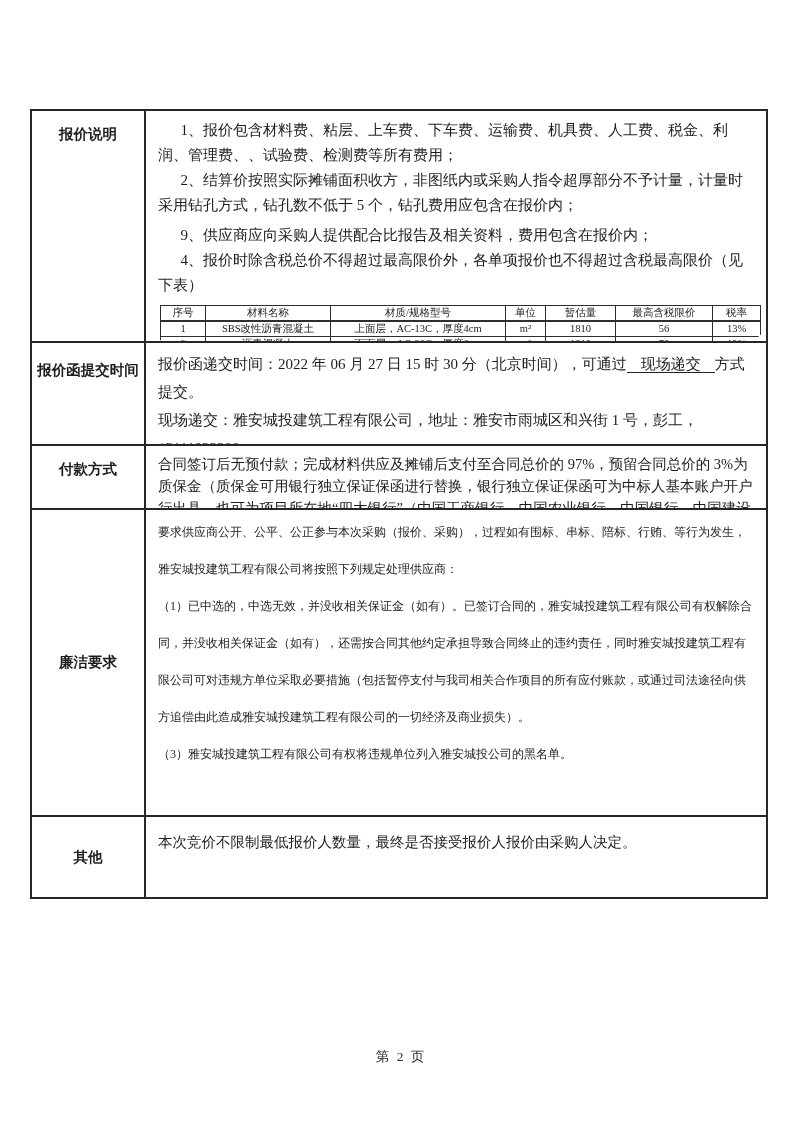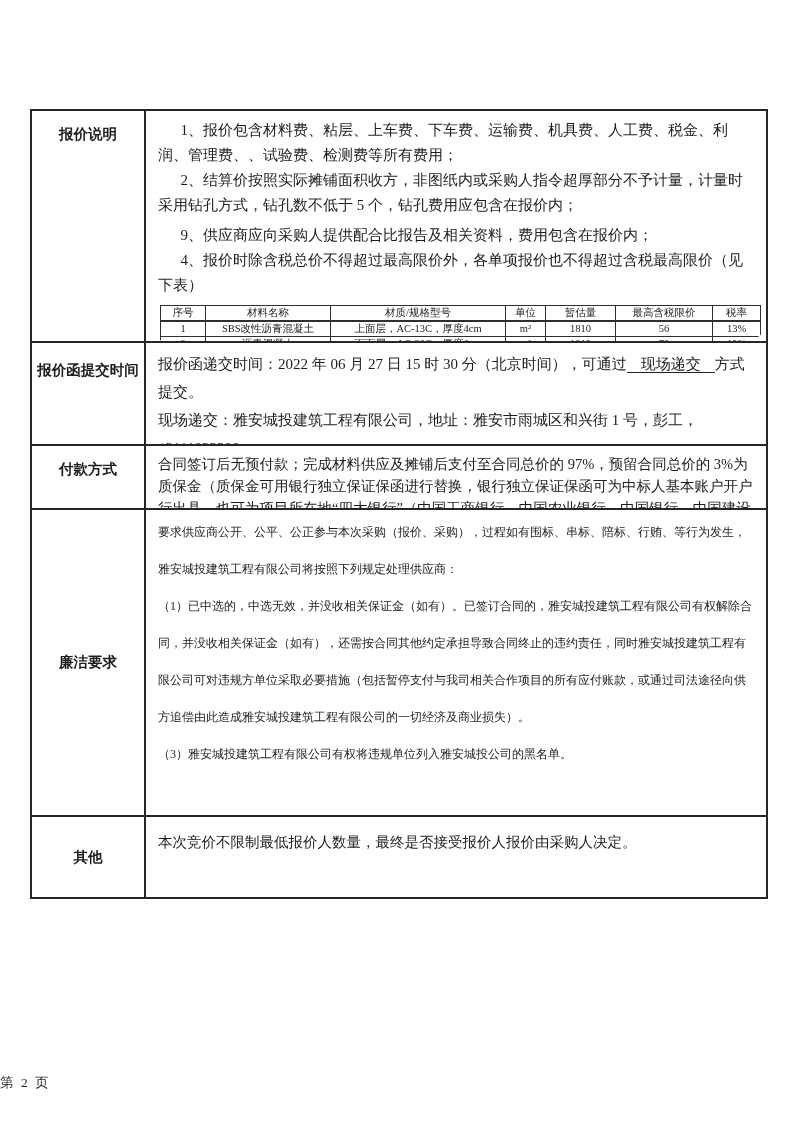--- a/index.html
+++ b/index.html
@@ -68,25 +68,24 @@
     padding:0 1px;
     line-height:14px;
     height:14px;
     overflow:hidden;
     white-space:nowrap;
   }
   .ptable th { font-weight:normal; border-bottom-width:2px; }
 
   .footer {
     position:absolute; left:0; right:0; top:1048px;
-    text-align:left;
+    text-align:center;
     font-size:13.5px;
     color:#2a2a2a;
     word-spacing:4px;
-    margin-top:26px;
   }
 </style>
 </head>
 <body>
 
 <div class="page">
 
   <div class="doc-table">
 
     <div class="trow r1">

